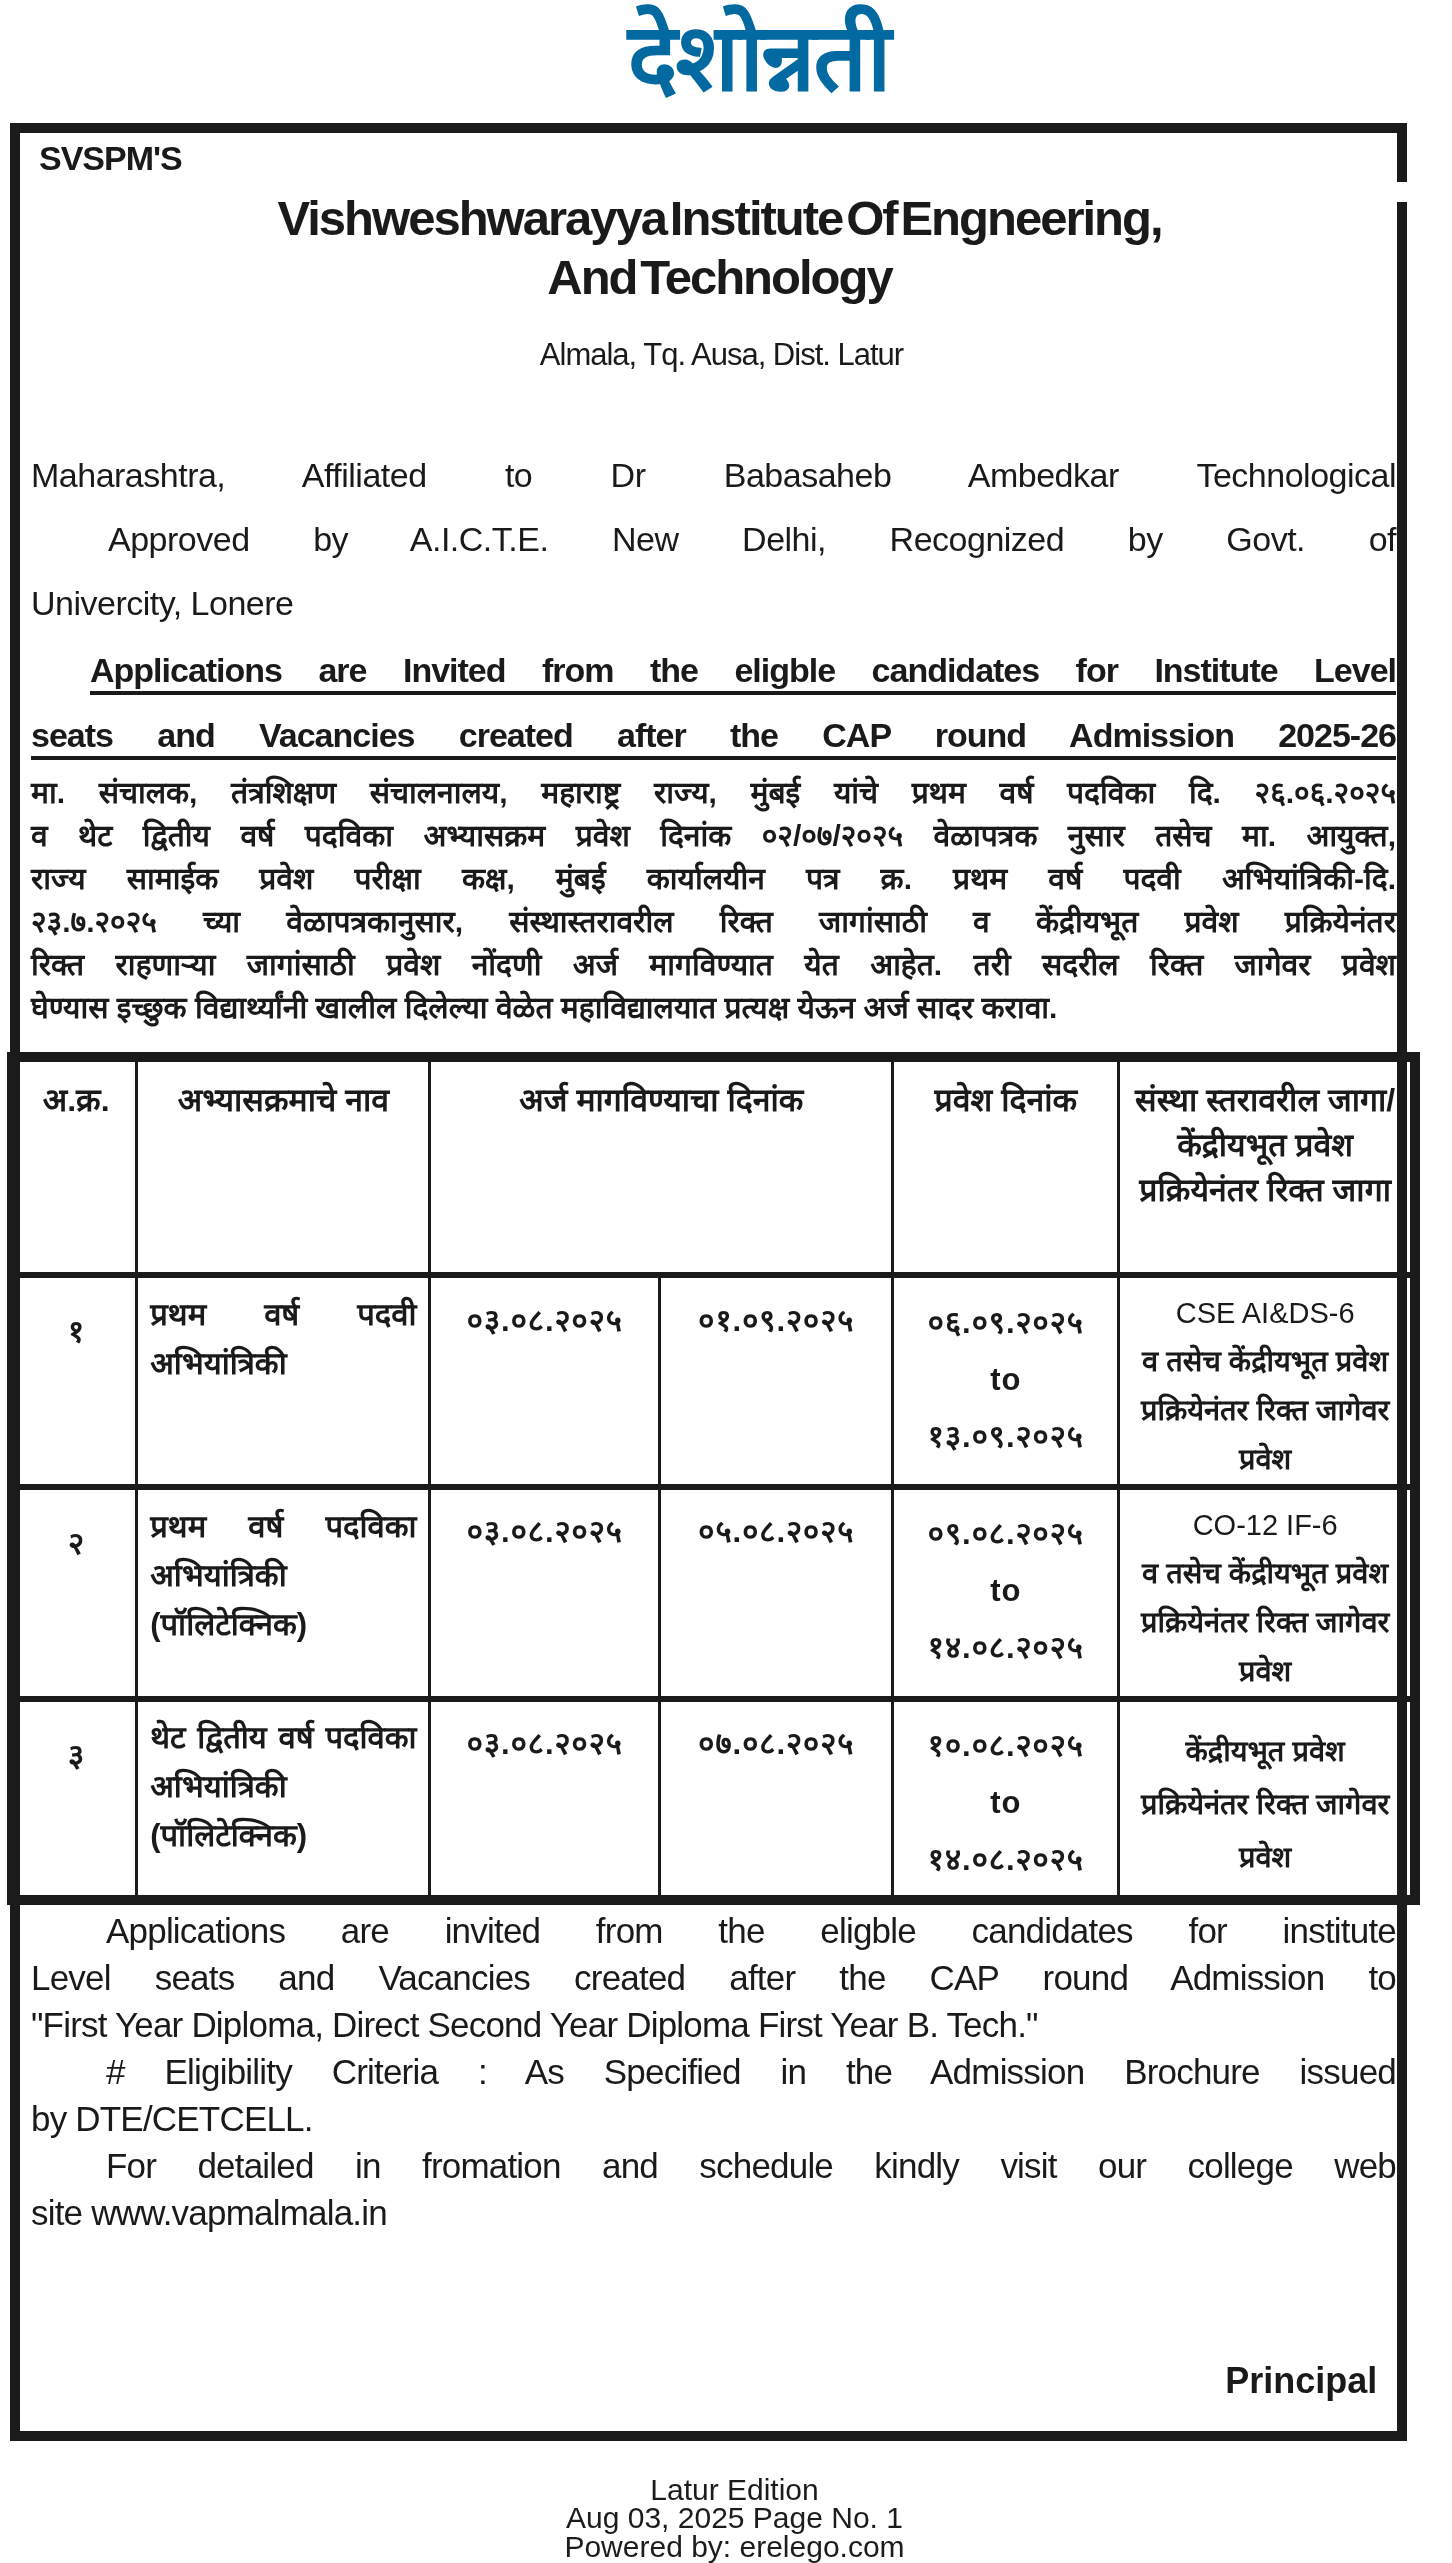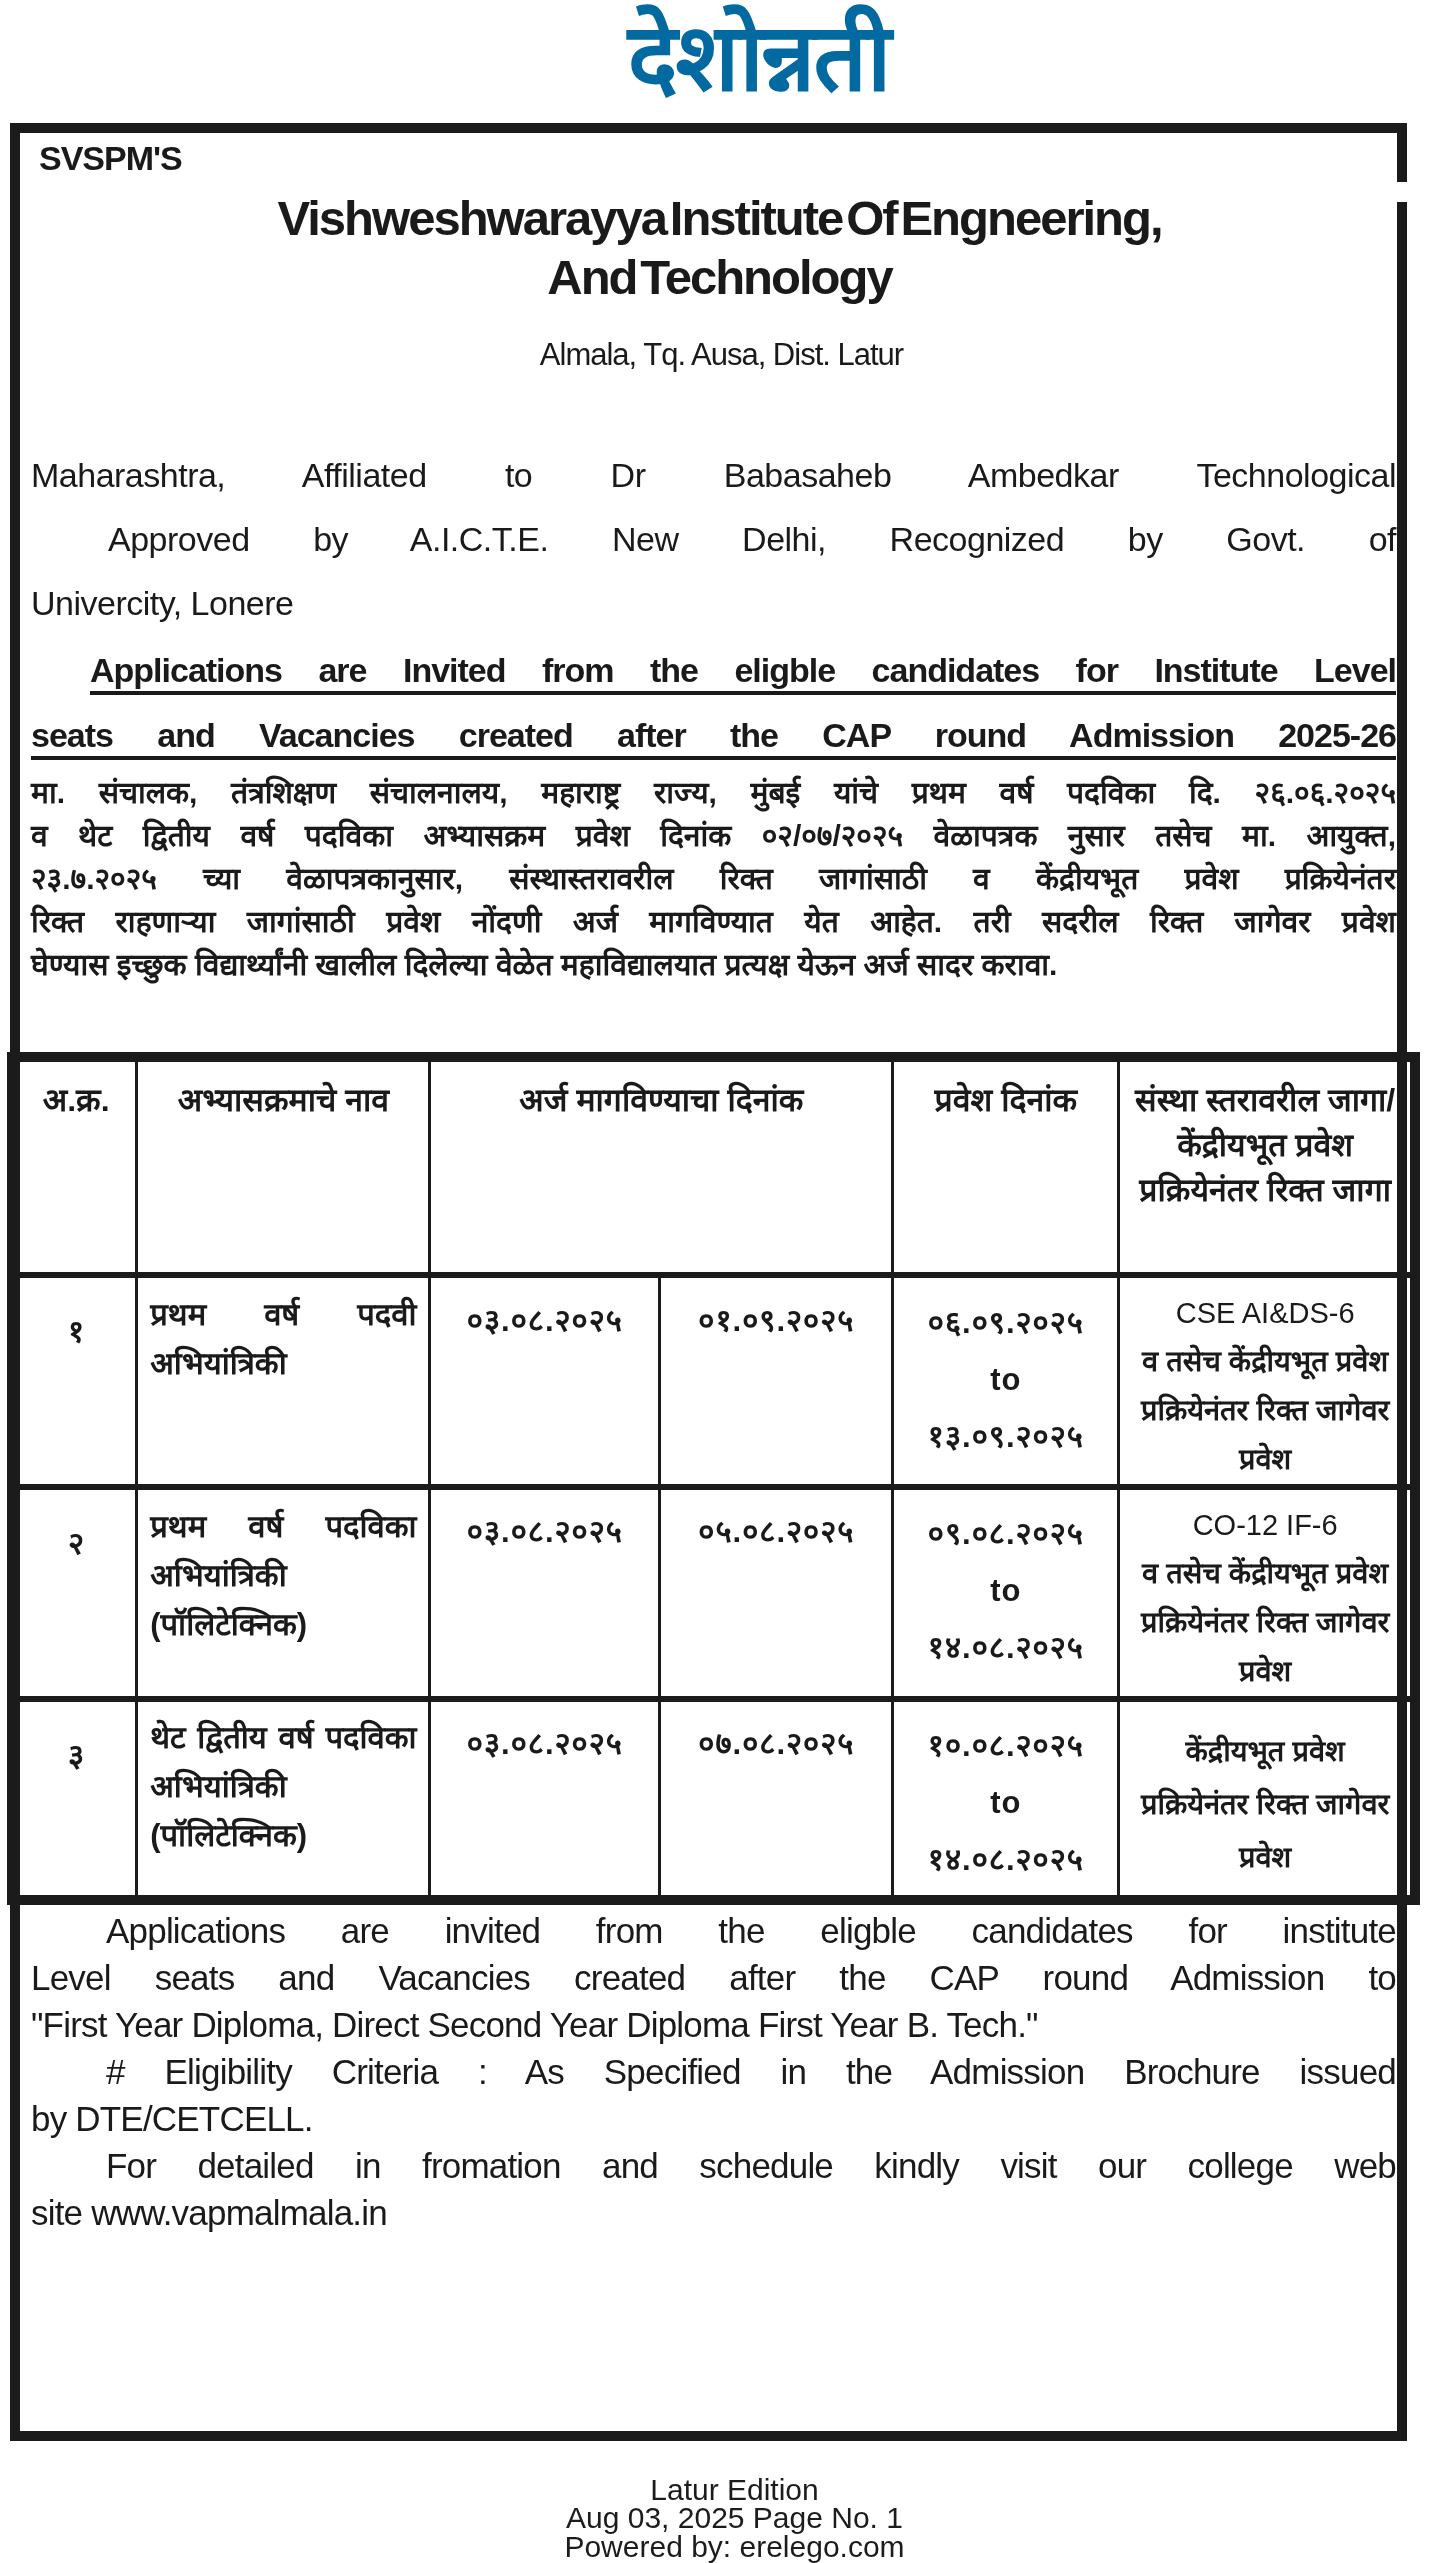--- a/index.html
+++ b/index.html
@@ -99,20 +99,21 @@
   </div>
 
   <div class="tblock heading">
     <div class="ln j ind">Applications are Invited from the eligble candidates for Institute Level</div>
     <div class="ln j">seats and Vacancies created after the CAP round Admission 2025-26</div>
   </div>
 
   <div class="tblock marathi">
     <div class="ln j">मा. संचालक, तंत्रशिक्षण संचालनालय, महाराष्ट्र राज्य, मुंबई यांचे प्रथम वर्ष पदविका दि. २६.०६.२०२५</div>
     <div class="ln j">व थेट द्वितीय वर्ष पदविका अभ्यासक्रम प्रवेश दिनांक ०२/०७/२०२५ वेळापत्रक नुसार तसेच मा. आयुक्त,</div>
+    <div class="ln j">राज्य सामाईक प्रवेश परीक्षा कक्ष, मुंबई कार्यालयीन पत्र क्र. प्रथम वर्ष पदवी अभियांत्रिकी-दि.</div>
     <div class="ln j">२३.७.२०२५ च्या वेळापत्रकानुसार, संस्थास्तरावरील रिक्त जागांसाठी व केंद्रीयभूत प्रवेश प्रक्रियेनंतर</div>
     <div class="ln j">रिक्त राहणाऱ्या जागांसाठी प्रवेश नोंदणी अर्ज मागविण्यात येत आहेत. तरी सदरील रिक्त जागेवर प्रवेश</div>
     <div class="ln l">घेण्यास इच्छुक विद्यार्थ्यांनी खालील दिलेल्या वेळेत महाविद्यालयात प्रत्यक्ष येऊन अर्ज सादर करावा.</div>
   </div>
 
   <table class="vac-table">
     <colgroup>
       <col style="width:125px">
         <col style="width:293px">
         <col style="width:230px">
@@ -178,20 +179,21 @@
   <div class="tblock english">
     <div class="ln j ind">Applications are invited from the eligble candidates for institute</div>
     <div class="ln j">Level seats and Vacancies created after the CAP round Admission to</div>
     <div class="ln l">"First Year Diploma, Direct Second Year Diploma First Year B. Tech."</div>
     <div class="ln j ind"># Eligibility Criteria : As Specified in the Admission Brochure issued</div>
     <div class="ln l">by DTE/CETCELL.</div>
     <div class="ln j ind">For detailed in fromation and schedule kindly visit our college web</div>
     <div class="ln l">site www.vapmalmala.in</div>
   </div>
 
+  <div class="signature">Principal</div>
 
   <div class="footer">
     <div>Latur Edition</div>
     <div>Aug 03, 2025 Page No. 1</div>
     <div>Powered by: erelego.com</div>
   </div>
 
 </div>
 
 

